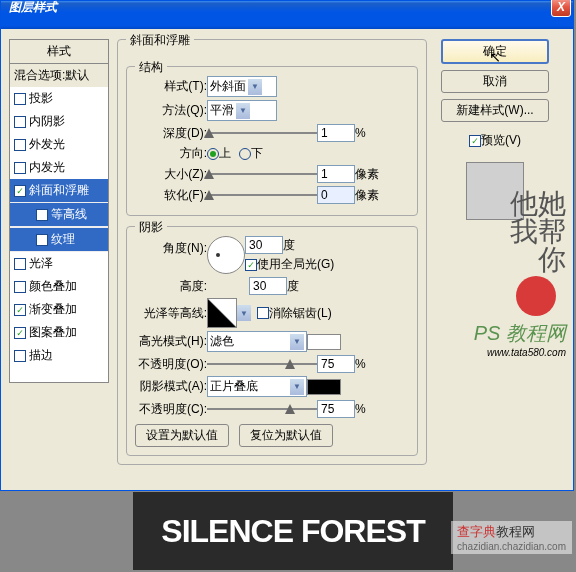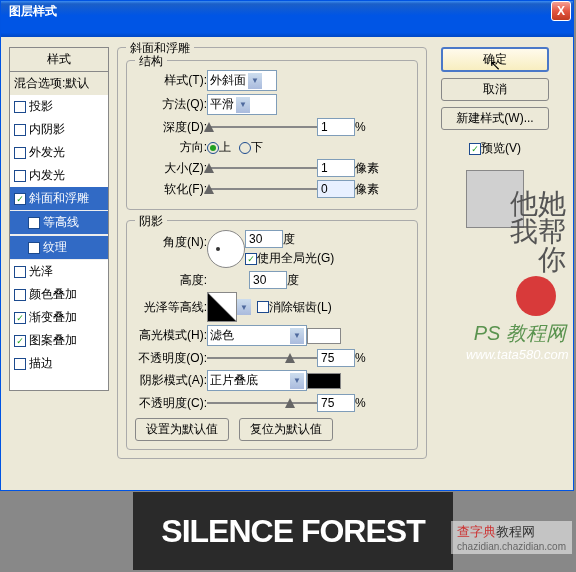--- a/index.html
+++ b/index.html
@@ -1,33 +1,33 @@
 <!DOCTYPE html>
 <html><head>
 <meta charset="utf-8">
 <style>
 * { box-sizing: border-box; margin: 0; padding: 0; }
 body { font-family: "Microsoft YaHei", SimSun, sans-serif; font-size: 12px; background: #888; width: 576px; height: 572px; overflow: hidden; position: relative; }
 .dialog { position: absolute; top: 0; left: 0; width: 574px; height: 491px; background: #ece9d8; border: 1px solid #0054e3; }
-.titlebar { height: 36px; background: linear-gradient(to bottom, #3c8cf0 0%, #1b5fc8 8%, #0055e5 40%, #0055e5 88%, #0048c5 100%); display: flex; align-items: center; padding: 0 2px 16px 8px; color: #fff; font-weight: bold; }
+.titlebar { height: 28px; background: linear-gradient(to bottom, #3c8cf0 0%, #1b5fc8 8%, #0055e5 40%, #0055e5 88%, #0048c5 100%); display: flex; align-items: center; padding: 0 2px 16px 8px; color: #fff; font-weight: bold; font-style: italic; }
 .titlebar .spacer { flex: 1; }
 .closebtn { width: 20px; height: 20px; background: linear-gradient(to bottom, #f5a095, #e45642, #c13a21); border: 1px solid #fff; border-radius: 3px; color: #fff; display: flex; align-items: center; justify-content: center; font-weight: bold; }
 .content { display: flex; padding: 10px 8px 8px 8px; gap: 8px; height: calc(100% - 24px); }
 .leftcol { width: 100px; }
 .leftcol .hdr { border: 1px solid #888; border-bottom: none; padding: 3px 15px; text-align: center; background: #ece9d8; }
 .styles { border: 1px solid #888; background: #fff; height: 320px; overflow: hidden; }
 .style-item { padding: 3px 4px; display: flex; align-items: center; gap: 3px; }
 .style-item.blend { background: #ece9d8; }
 .style-item.sel { background: #316ac5; color: #fff; }
-.style-item.sub { padding-left: 18px; border: 1px solid #eee; border-left: none; border-right: none; }
+.style-item.sub { padding-left: 26px; border: 1px solid #eee; border-left: none; border-right: none; }
 .cb { width: 12px; height: 12px; border: 1px solid #1c4a8e; background: #fff; display: inline-flex; align-items: center; justify-content: center; font-size: 9px; color: #21a121; }
 .midcol { width: 310px; }
 .fieldset { border: 1px solid #aaa; margin-bottom: 6px; padding: 6px 8px 8px 8px; position: relative; border-radius: 4px; }
 .fieldset .legend { position: absolute; top: -8px; left: 8px; background: #ece9d8; padding: 0 4px; }
-.inner-group { border: 1px solid #aaa; border-radius: 4px; padding: 6px 8px 8px 8px; position: relative; margin-top: 6px; }
+.inner-group { border: 1px solid #aaa; border-radius: 4px; padding: 6px 8px 8px 8px; position: relative; margin-top: 20px; }
 .inner-group .ilegend { position: absolute; top: -8px; left: 8px; background: #ece9d8; padding: 0 4px; }
 .row { display: flex; align-items: center; margin: 3px 0; }
 .rlabel { width: 72px; text-align: right; }
 .dropdown { border: 1px solid #7f9db9; background: #fff; padding: 1px 2px; display: flex; align-items: center; gap: 2px; }
 .dd-btn { width: 14px; height: 16px; background: linear-gradient(#cde, #abd); display: flex; align-items: center; justify-content: center; font-size: 8px; color: #4f6a9e; }
 .slider { position: relative; width: 110px; height: 14px; }
 .slider .track { position: absolute; top: 6px; left: 0; right: 0; height: 2px; background: #888; }
 .slider .thumb { position: absolute; top: 2px; width: 0; height: 0; border-left: 5px solid transparent; border-right: 5px solid transparent; border-bottom: 10px solid #666; }
 .numbox { width: 38px; border: 1px solid #7f9db9; background: #fff; padding: 1px 3px; text-align: left; }
 .radio { width: 12px; height: 12px; border: 1px solid #1c4a8e; border-radius: 50%; display: inline-flex; align-items: center; justify-content: center; }
@@ -40,21 +40,21 @@
 .btn { border: 1px solid #888; background: #ece9d8; padding: 2px 10px; border-radius: 3px; }
 .rightcol { width: 120px; display: flex; flex-direction: column; align-items: center; gap: 6px; }
 .btn-r { width: 108px; padding: 2px 0; border: 1px solid #888; background: #ece9d8; border-radius: 3px; text-align: center; }
 .btn-r.primary { border: 2px solid #4a78c8; background: linear-gradient(#fffaec, #f8eec0); position: relative; }
 .cursor { position: absolute; right: 46px; top: 8px; font-size: 14px; color: #000; }
 .preview-sw { width: 58px; height: 58px; border: 1px solid #888; background: #d0d0d0; margin-top: 4px; }
 .watermark { position: absolute; right: 10px; top: 190px; width: 100px; text-align: right; pointer-events: none; }
 .watermark .cal { font-family: cursive; color: #555; font-size: 28px; line-height: 1; }
 .watermark .seal { width: 40px; height: 40px; background: #d83a3a; border-radius: 50%; margin: 2px 10px 4px auto; }
 .watermark .t1 { color: #5a934f; font-style: italic; font-size: 20px; }
-.watermark .t2 { color: #ffffff; font-style: italic; font-size: 13px; }
+.watermark .t2 { color: #000000; font-style: italic; font-size: 10px; }
 .wm2 { position: absolute; right: 4px; bottom: 18px; background: rgba(255,255,255,0.5); padding: 2px 6px; font-size: 13px; color: #333; }
 .bottom-img { position: absolute; left: 133px; top: 492px; width: 320px; height: 78px; background: #2a2a2a; display: flex; align-items: center; justify-content: center; color: #ffffff; font-weight: 900; font-size: 32px; letter-spacing: -1px; font-family: Impact, sans-serif; }
 .bottom-row { display: flex; gap: 10px; margin-top: 6px; }
 </style>
 </head>
 <body>
 
 <div class="dialog">
   <div class="titlebar">
     <span>图层样式</span>

